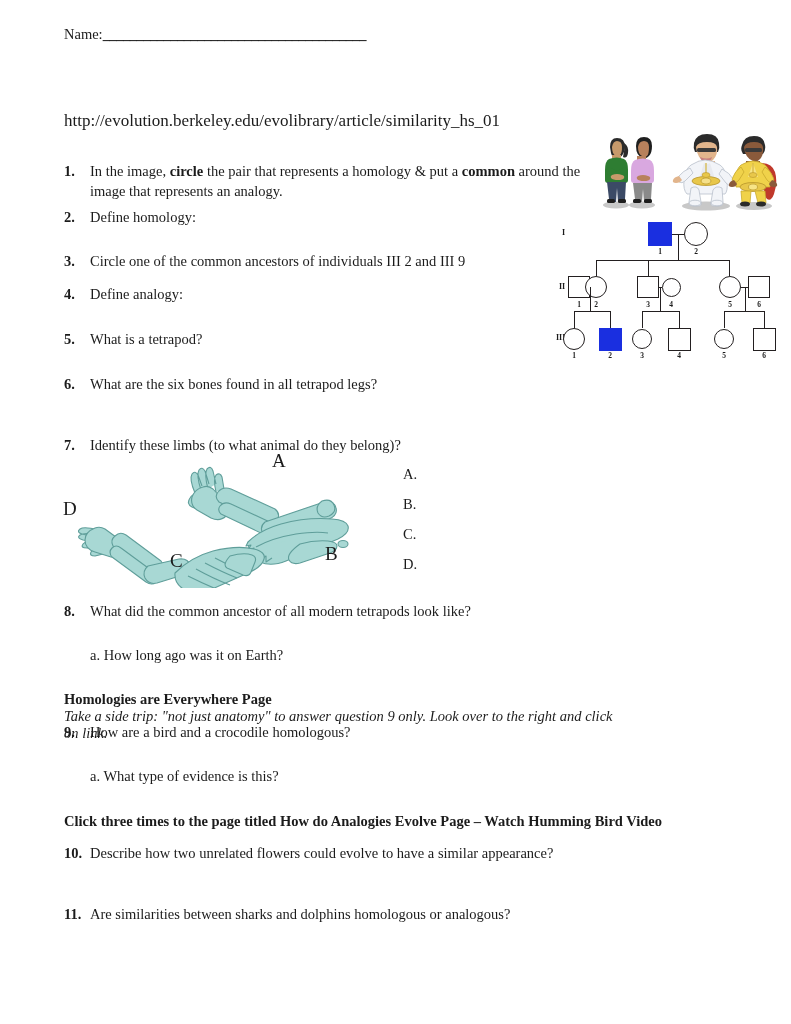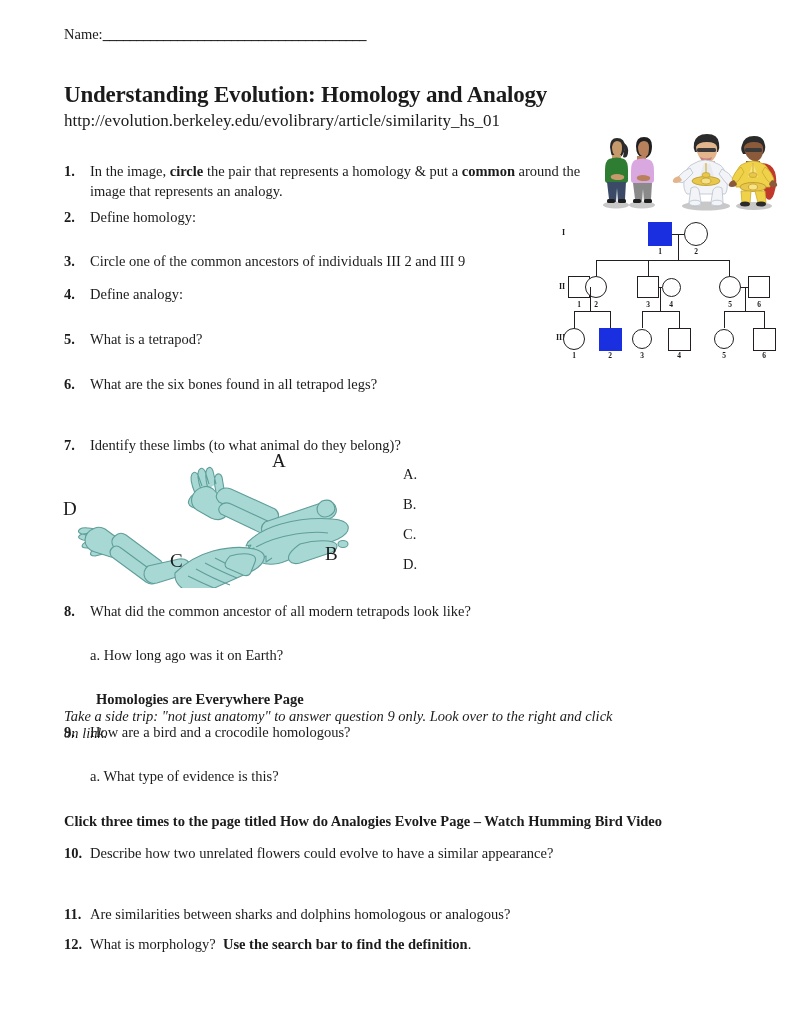--- a/index.html
+++ b/index.html
@@ -61,21 +61,20 @@
 </style>
 </head>
 <body>
 
 <div class="page">
 
   <div class="hdr">
     <span class="name-field"><span>Name:</span><span class="ul">_______________________________________</span></span>
   </div>
 
-  <div class="title">Understanding Evolution: Homology and Analogy</div>
   <div class="url">http://evolution.berkeley.edu/evolibrary/article/similarity_hs_01</div>
 
   <div class="q" style="left:64px; top:162px; width:525px;">
     <span class="num">1.</span>
     <span class="txt"><span>In the image, </span><span class="bold">circle</span><span> the pair that represents a homology &amp; put a </span><span class="bold">common</span><span> around the image that represents an analogy.</span></span>
   </div>
 
   <div class="q" style="left:64px; top:208px; width:420px;">
     <span class="num">2.</span>
     <span class="txt">Define homology:</span>
@@ -145,45 +144,41 @@
     <div class="limb-label" style="left:110px; top:102px;">C</div>
     <div class="limb-label" style="left:3px; top:50px;">D</div>
   </div>
 
   <div class="q" style="left:64px; top:602px; width:470px;">
     <span class="num">8.</span>
     <span class="txt">What did the common ancestor of all modern tetrapods look like?</span>
   </div>
   <div class="sub" style="left:90px; top:647px;">a. How long ago was it on Earth?</div>
 
-  <div class="sect-head" style="left:64px; top:691px;margin-left:32px;">Homologies are Everywhere Page</div>
+  <div class="sect-head" style="left:64px; top:691px;">Homologies are Everywhere Page</div>
   <div class="sect-note" style="left:64px; top:708px; width:560px;">Take a side trip: "not just anatomy" to answer question 9 only. Look over to the right and click on link.</div>
 
   <div class="q" style="left:64px; top:723px; width:440px;">
     <span class="num">9.</span>
     <span class="txt">How are a bird and a crocodile homologous?</span>
   </div>
   <div class="sub" style="left:90px; top:768px;">a. What type of evidence is this?</div>
 
   <div class="sect-head" style="left:64px; top:813px; width:600px;">Click three times to the page titled How do Analogies Evolve Page – Watch Humming Bird Video</div>
 
   <div class="q" style="left:64px; top:844px; width:500px;">
     <span class="num">10.</span>
     <span class="txt">Describe how two unrelated flowers could evolve to have a similar appearance?</span>
   </div>
 
   <div class="q" style="left:64px; top:905px; width:460px;">
     <span class="num">11.</span>
     <span class="txt">Are similarities between sharks and dolphins homologous or analogous?</span>
   </div>
 
-  <div class="q" style="left:64px; top:935px; width:460px;">
-    <span class="num">12.</span>
-    <span class="txt"><span>What is morphology?</span>&nbsp; <span class="bold">Use the search bar to find the definition</span><span>.</span></span>
-  </div>
 
   <div id="cartoon">
     <svg width="188" height="78" viewBox="0 0 188 78">
 
       <ellipse cx="22" cy="72" rx="13" ry="3.5" fill="#c8c8c8"></ellipse>
       <ellipse cx="48" cy="72" rx="13" ry="3.5" fill="#c8c8c8"></ellipse>
       <ellipse cx="112" cy="73" rx="24" ry="4.5" fill="#c8c8c8"></ellipse>
       <ellipse cx="160" cy="73" rx="18" ry="4" fill="#c8c8c8"></ellipse>
 
       <g>

